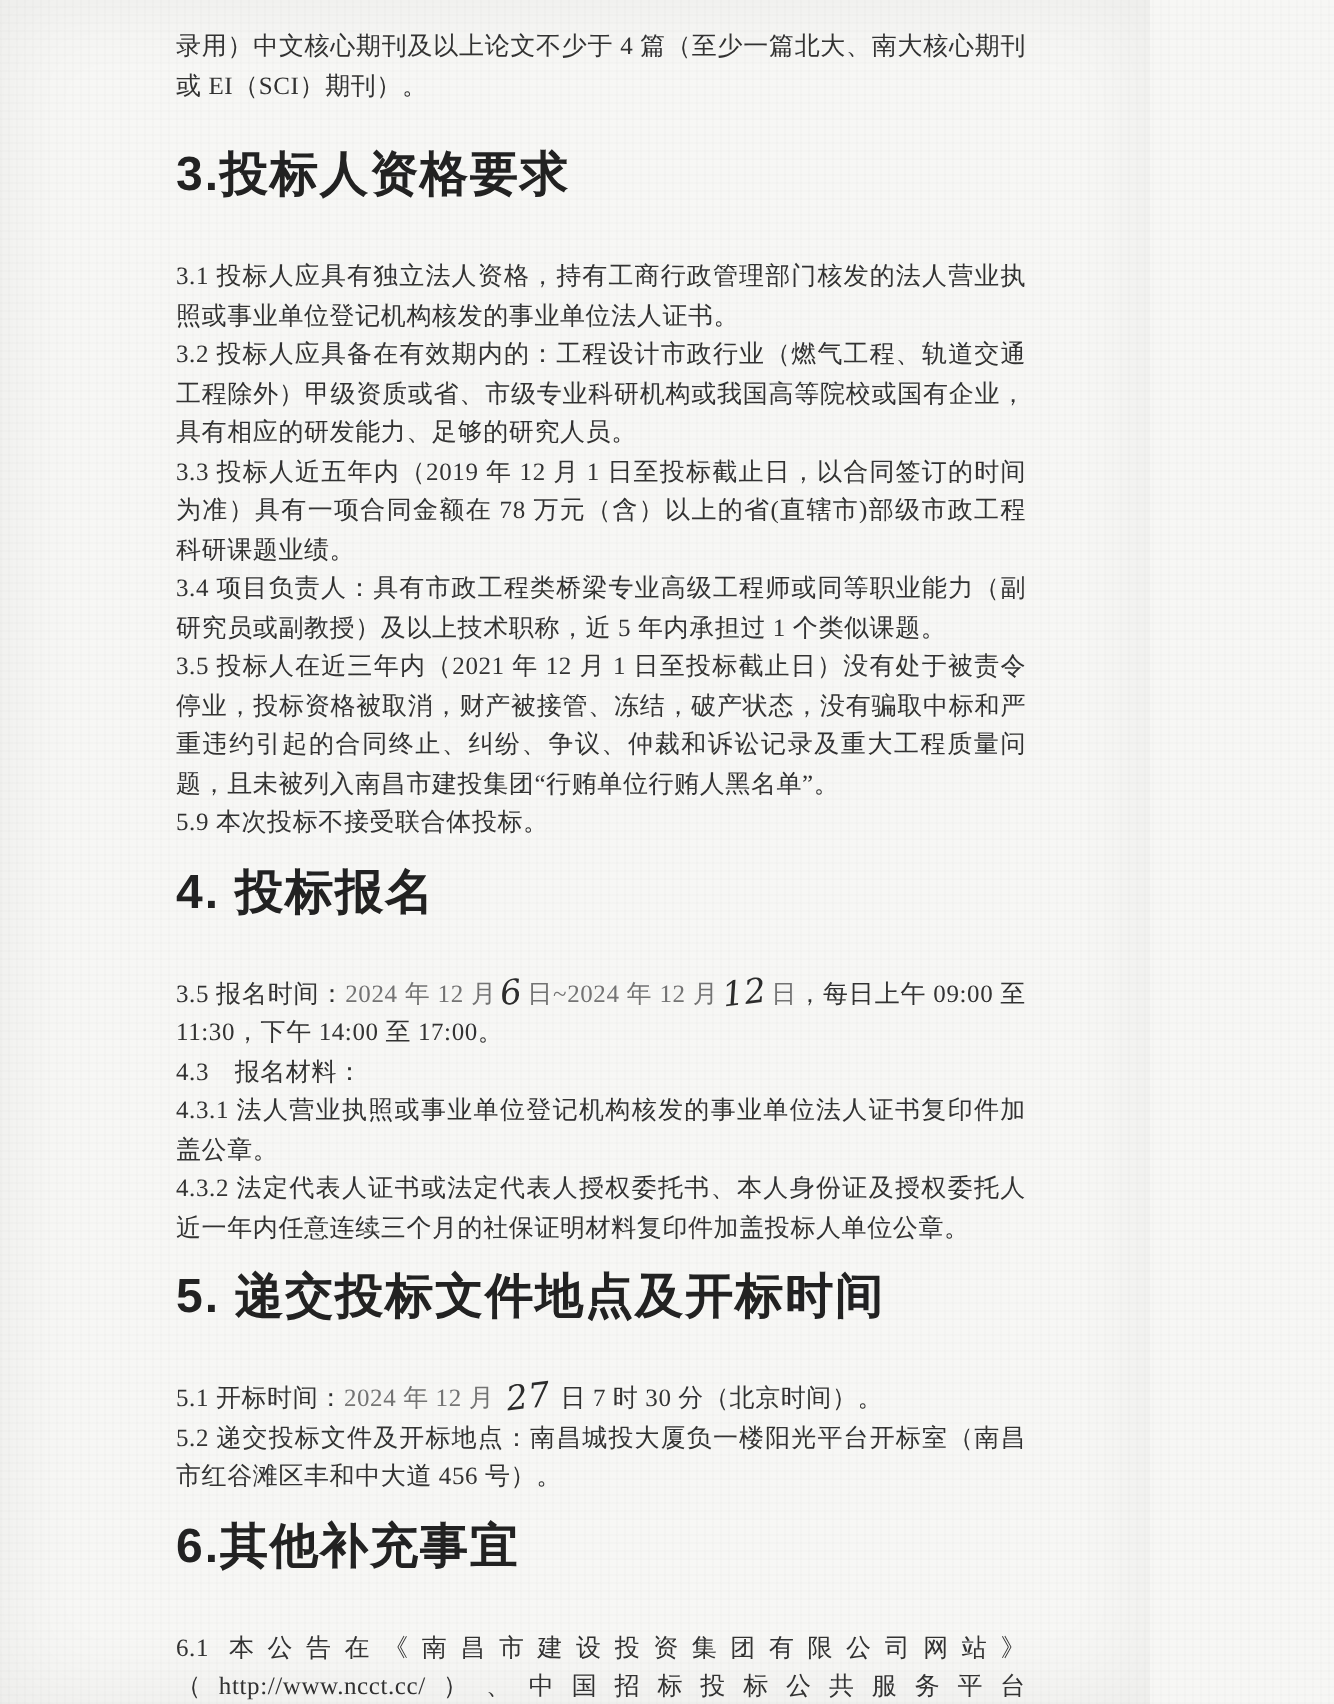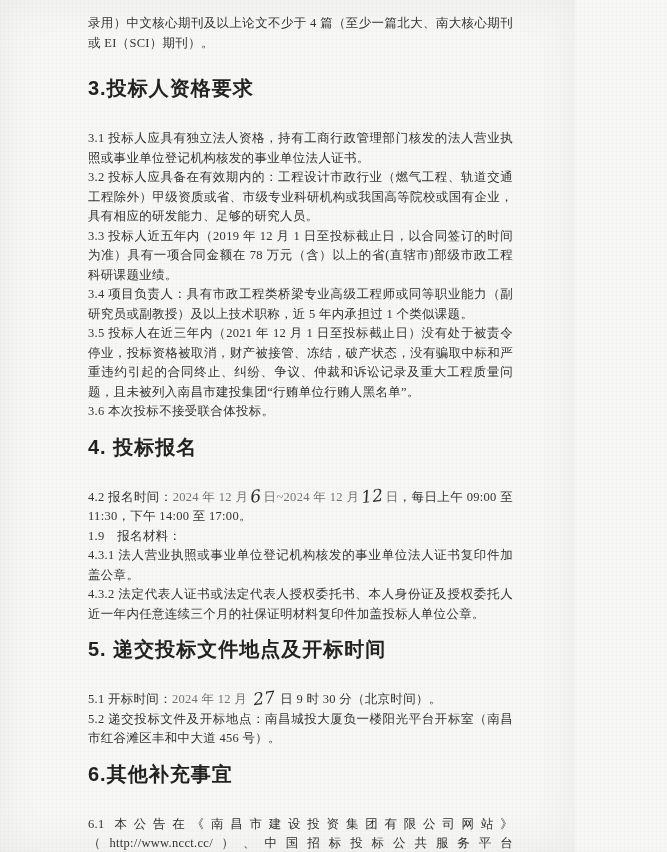--- a/index.html
+++ b/index.html
@@ -27,21 +27,21 @@
     margin: 0;
     font-size: 12.5px;
     line-height: 19.5px;
     color: #323232;
     letter-spacing: 0.3px;
     text-align: justify;
   }
   h2.sec {
     margin: 12px 0 28px 0;
     font-family: "Liberation Sans", "DejaVu Sans", sans-serif;
-    font-size: 20px;
+    font-size: 24px;
     font-weight: 700;
     color: #222;
     letter-spacing: 1px;
     line-height: 26px;
   }
   h2.sec.first { margin-top: 22px; }
   .block { margin: 0; }
   .light { color: #737373; }
   .hw {
     display: inline-block;
@@ -62,37 +62,37 @@
 
   <p class="body">录用）中文核心期刊及以上论文不少于 4 篇（至少一篇北大、南大核心期刊或 EI（SCI）期刊）。</p>
 
   <h2 class="sec first">3.投标人资格要求</h2>
   <div class="block">
     <p class="body">3.1 投标人应具有独立法人资格，持有工商行政管理部门核发的法人营业执照或事业单位登记机构核发的事业单位法人证书。</p>
     <p class="body">3.2 投标人应具备在有效期内的：工程设计市政行业（燃气工程、轨道交通工程除外）甲级资质或省、市级专业科研机构或我国高等院校或国有企业，具有相应的研发能力、足够的研究人员。</p>
     <p class="body">3.3 投标人近五年内（2019 年 12 月 1 日至投标截止日，以合同签订的时间为准）具有一项合同金额在 78 万元（含）以上的省(直辖市)部级市政工程科研课题业绩。</p>
     <p class="body">3.4 项目负责人：具有市政工程类桥梁专业高级工程师或同等职业能力（副研究员或副教授）及以上技术职称，近 5 年内承担过 1 个类似课题。</p>
     <p class="body">3.5 投标人在近三年内（2021 年 12 月 1 日至投标截止日）没有处于被责令停业，投标资格被取消，财产被接管、冻结，破产状态，没有骗取中标和严重违约引起的合同终止、纠纷、争议、仲裁和诉讼记录及重大工程质量问题，且未被列入南昌市建投集团“行贿单位行贿人黑名单”。</p>
-    <p class="body">3.6 本次投标不接受联合体投标。</p>
+    <p class="body">5.9 本次投标不接受联合体投标。</p>
   </div>
 
   <h2 class="sec">4. 投标报名</h2>
   <div class="block">
     <p class="body">
-      <span>4.2 报名时间：</span><span class="light">2024 年 12 月</span><span class="hw">6</span><span class="light">日~2024 年 12 月</span><span class="hw">12</span><span class="light">日</span><span>，每日上午 09:00 至 11:30，下午 14:00 至 17:00。</span>
+      <span>3.5 报名时间：</span><span class="light">2024 年 12 月</span><span class="hw">6</span><span class="light">日~2024 年 12 月</span><span class="hw">12</span><span class="light">日</span><span>，每日上午 09:00 至 11:30，下午 14:00 至 17:00。</span>
     </p>
-    <p class="body">1.9　报名材料：</p>
+    <p class="body">4.3　报名材料：</p>
     <p class="body">4.3.1 法人营业执照或事业单位登记机构核发的事业单位法人证书复印件加盖公章。</p>
     <p class="body">4.3.2 法定代表人证书或法定代表人授权委托书、本人身份证及授权委托人近一年内任意连续三个月的社保证明材料复印件加盖投标人单位公章。</p>
   </div>
 
   <h2 class="sec">5. 递交投标文件地点及开标时间</h2>
   <div class="block">
     <p class="body">
-      <span>5.1 开标时间：</span><span class="light">2024 年 12 月 </span><span class="hw">27</span><span> 日 9 时 30 分（北京时间）。</span>
+      <span>5.1 开标时间：</span><span class="light">2024 年 12 月 </span><span class="hw">27</span><span> 日 7 时 30 分（北京时间）。</span>
     </p>
     <p class="body">5.2 递交投标文件及开标地点：南昌城投大厦负一楼阳光平台开标室（南昌市红谷滩区丰和中大道 456 号）。</p>
   </div>
 
   <h2 class="sec">6.其他补充事宜</h2>
   <div class="block">
     <p class="body">6.1 本公告在《南昌市建设投资集团有限公司网站》（http://www.ncct.cc/）、中国招标投标公共服务平台（http://bulletin.cebpubservice.com/）上同时发布。</p>
 
   </div>
 

